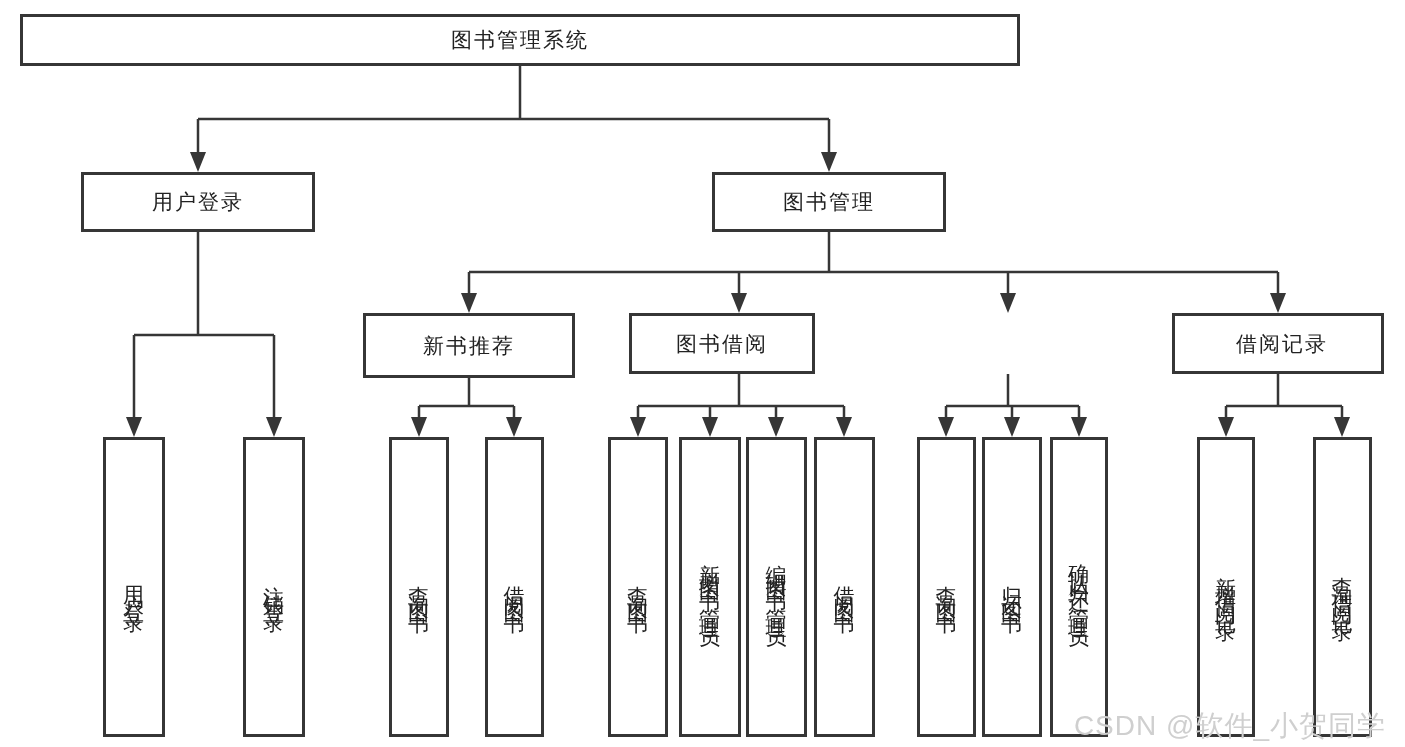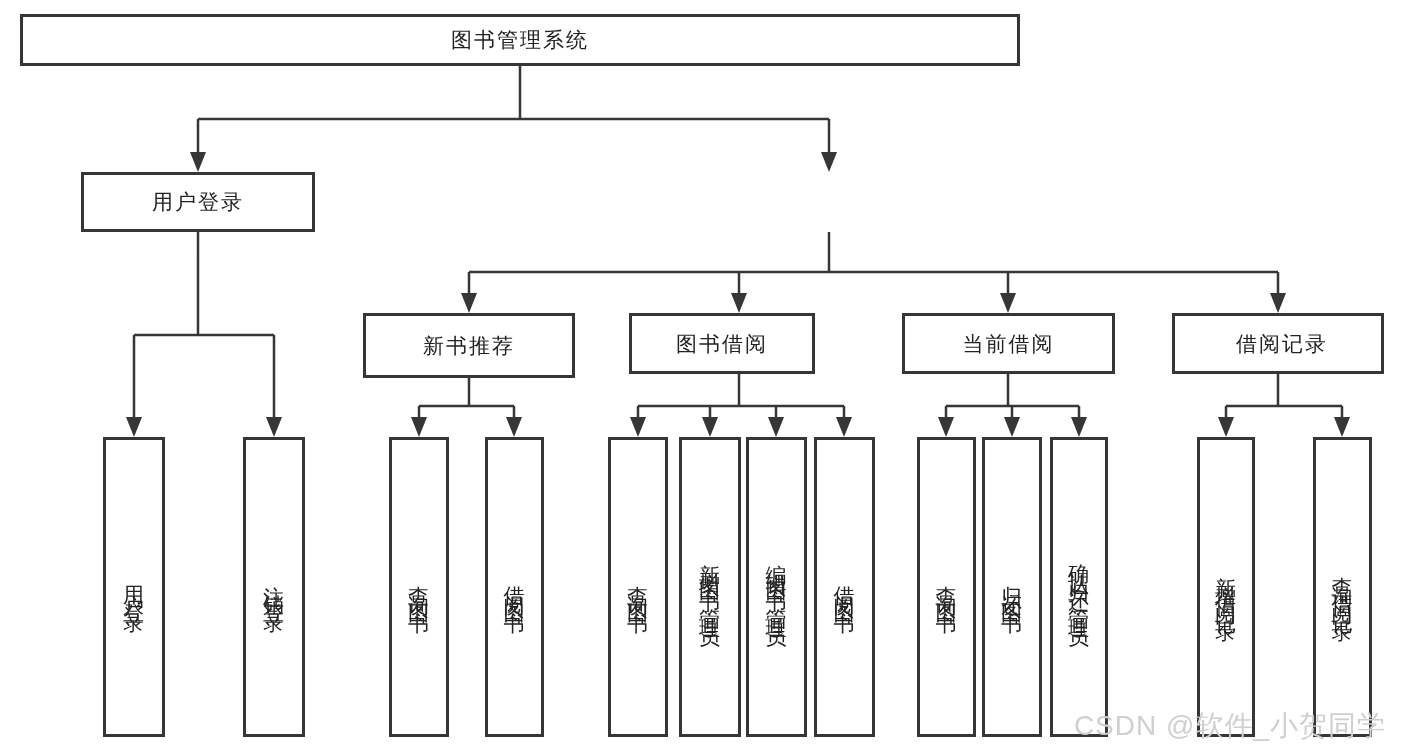--- a/index.html
+++ b/index.html
@@ -109,24 +109,24 @@
     <use href="#ah" x="946" y="437"></use>
     <use href="#ah" x="1012" y="437"></use>
     <use href="#ah" x="1079" y="437"></use>
     <use href="#ah" x="1226" y="437"></use>
     <use href="#ah" x="1342" y="437"></use>
   </svg>
 
   <div class="node" style="left:20px; top:14px; width:1000px; height:52px;">图书管理系统</div>
 
   <div class="node" style="left:81px; top:172px; width:234px; height:60px;">用户登录</div>
+  <div class="node" style="left:712px; top:172px; width:234px; height:60px;">图书管理</div>
 
   <div class="node" style="left:363px; top:313px; width:212px; height:65px;">新书推荐</div>
   <div class="node" style="left:629px; top:313px; width:186px; height:61px;">图书借阅</div>
-  <div class="node" style="left:902px; top:313px; width:213px; height:61px;">当前借阅</div>
   <div class="node" style="left:1172px; top:313px; width:212px; height:61px;padding-left:8px;">借阅记录</div>
 
   <div class="node v" style="left:103px; top:437px; width:62px; height:300px;">用户登录</div>
   <div class="node v" style="left:243px; top:437px; width:62px; height:300px;">注销登录</div>
 
   <div class="node v" style="left:389px; top:437px; width:60px; height:300px;">查询图书</div>
   <div class="node v" style="left:485px; top:437px; width:59px; height:300px;">借阅图书</div>
 
   <div class="node v" style="left:608px; top:437px; width:60px; height:300px;">查询图书</div>
   <div class="node v" style="left:679px; top:437px; width:62px; height:300px;">新增图书（管理员）</div>

